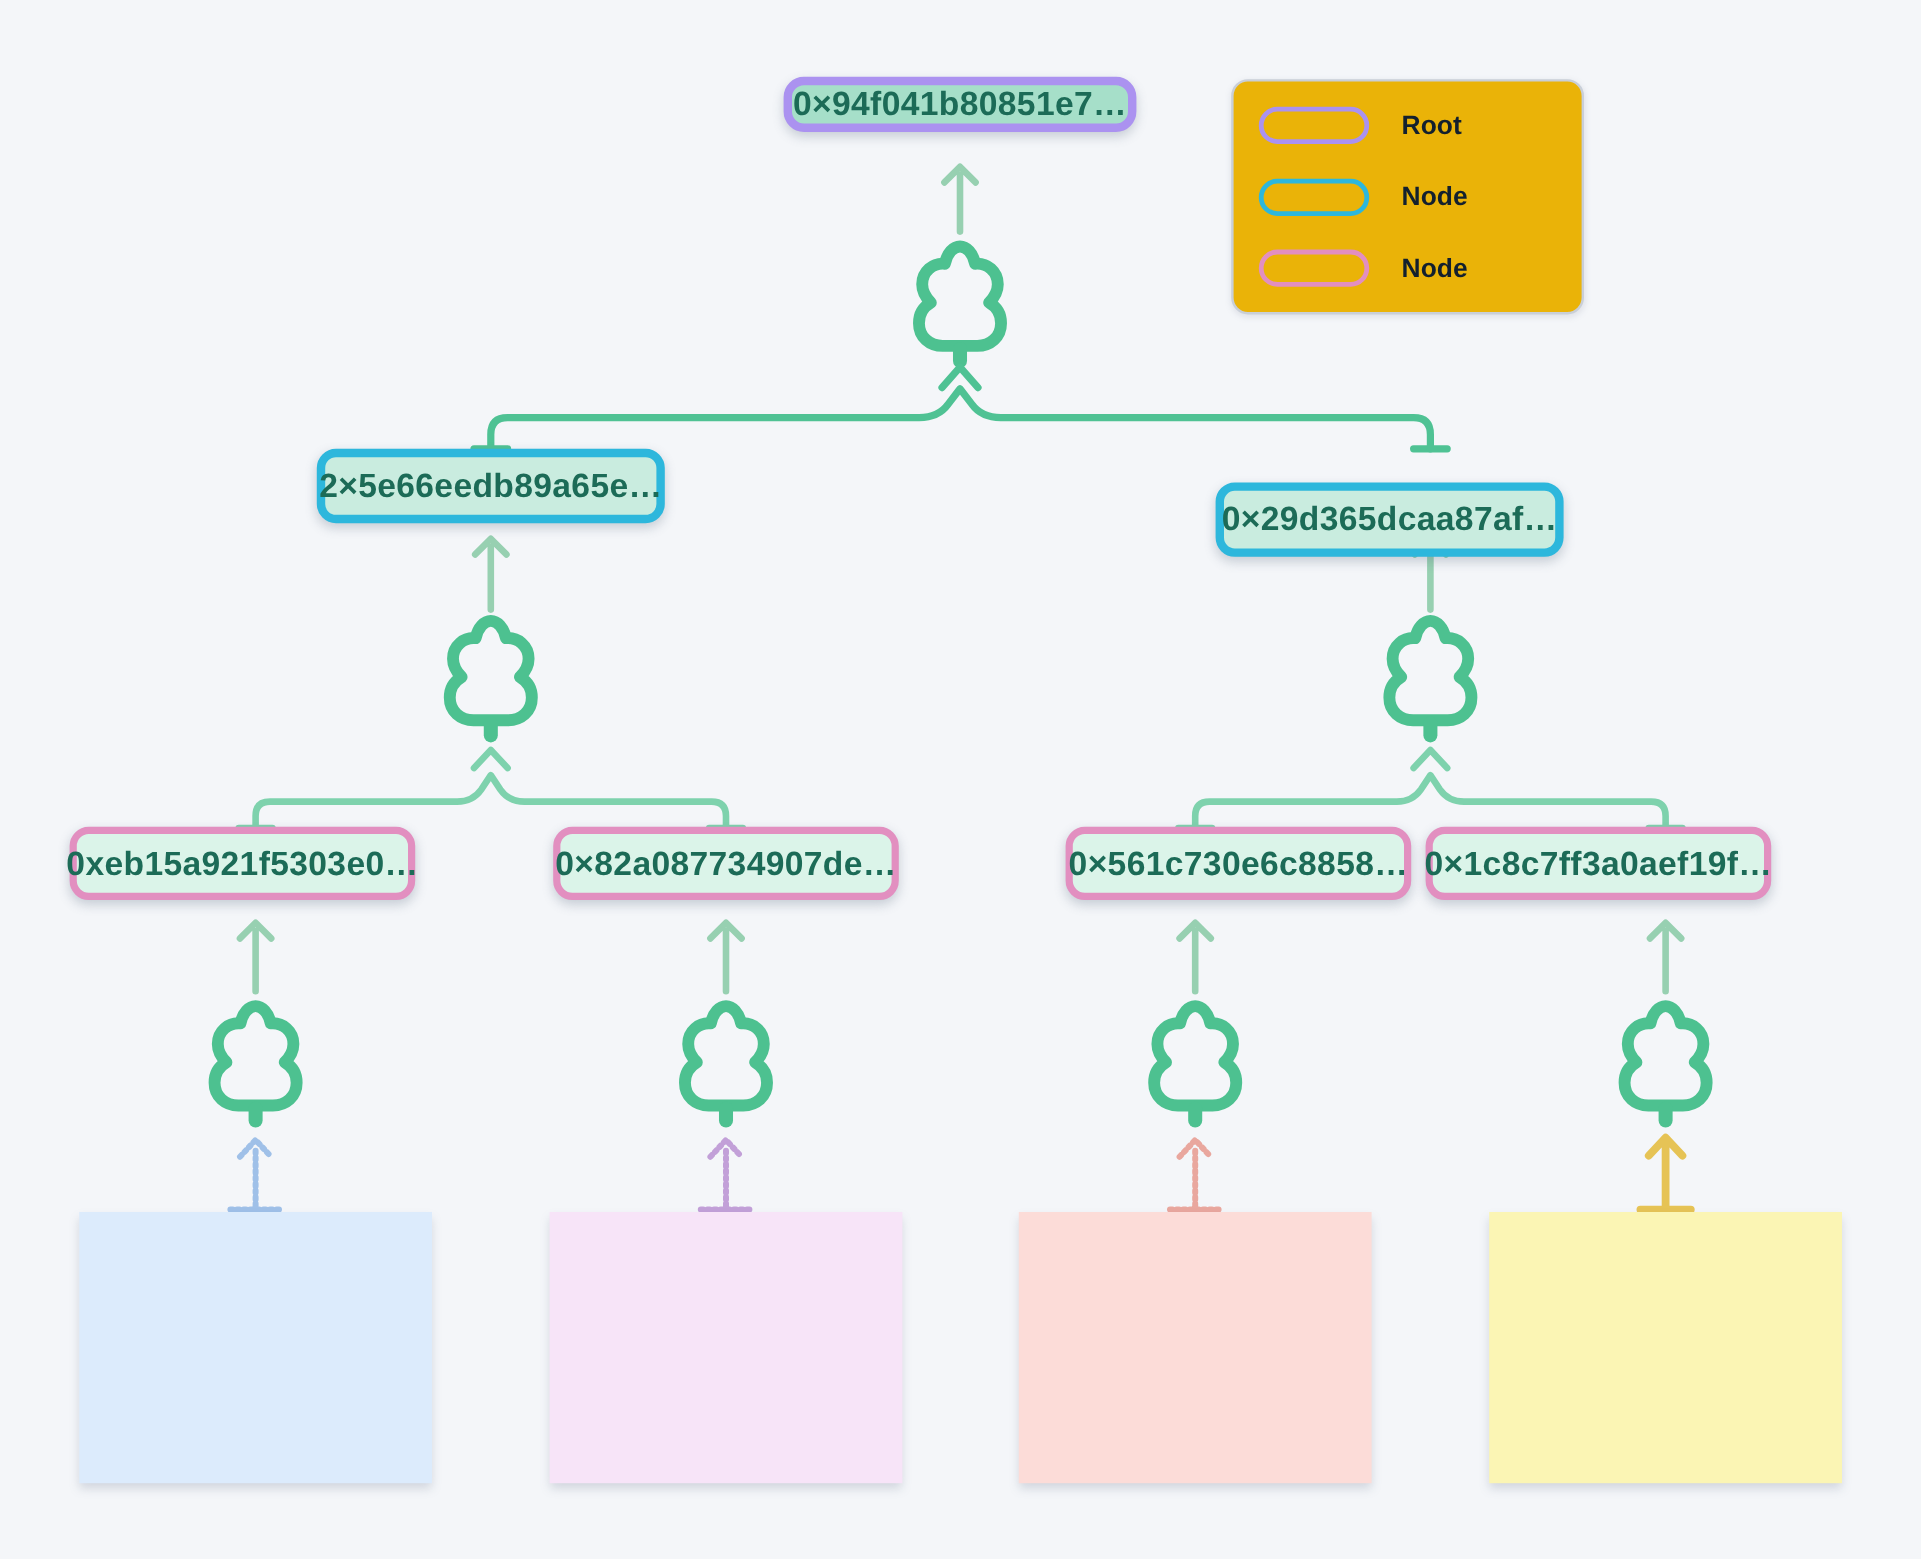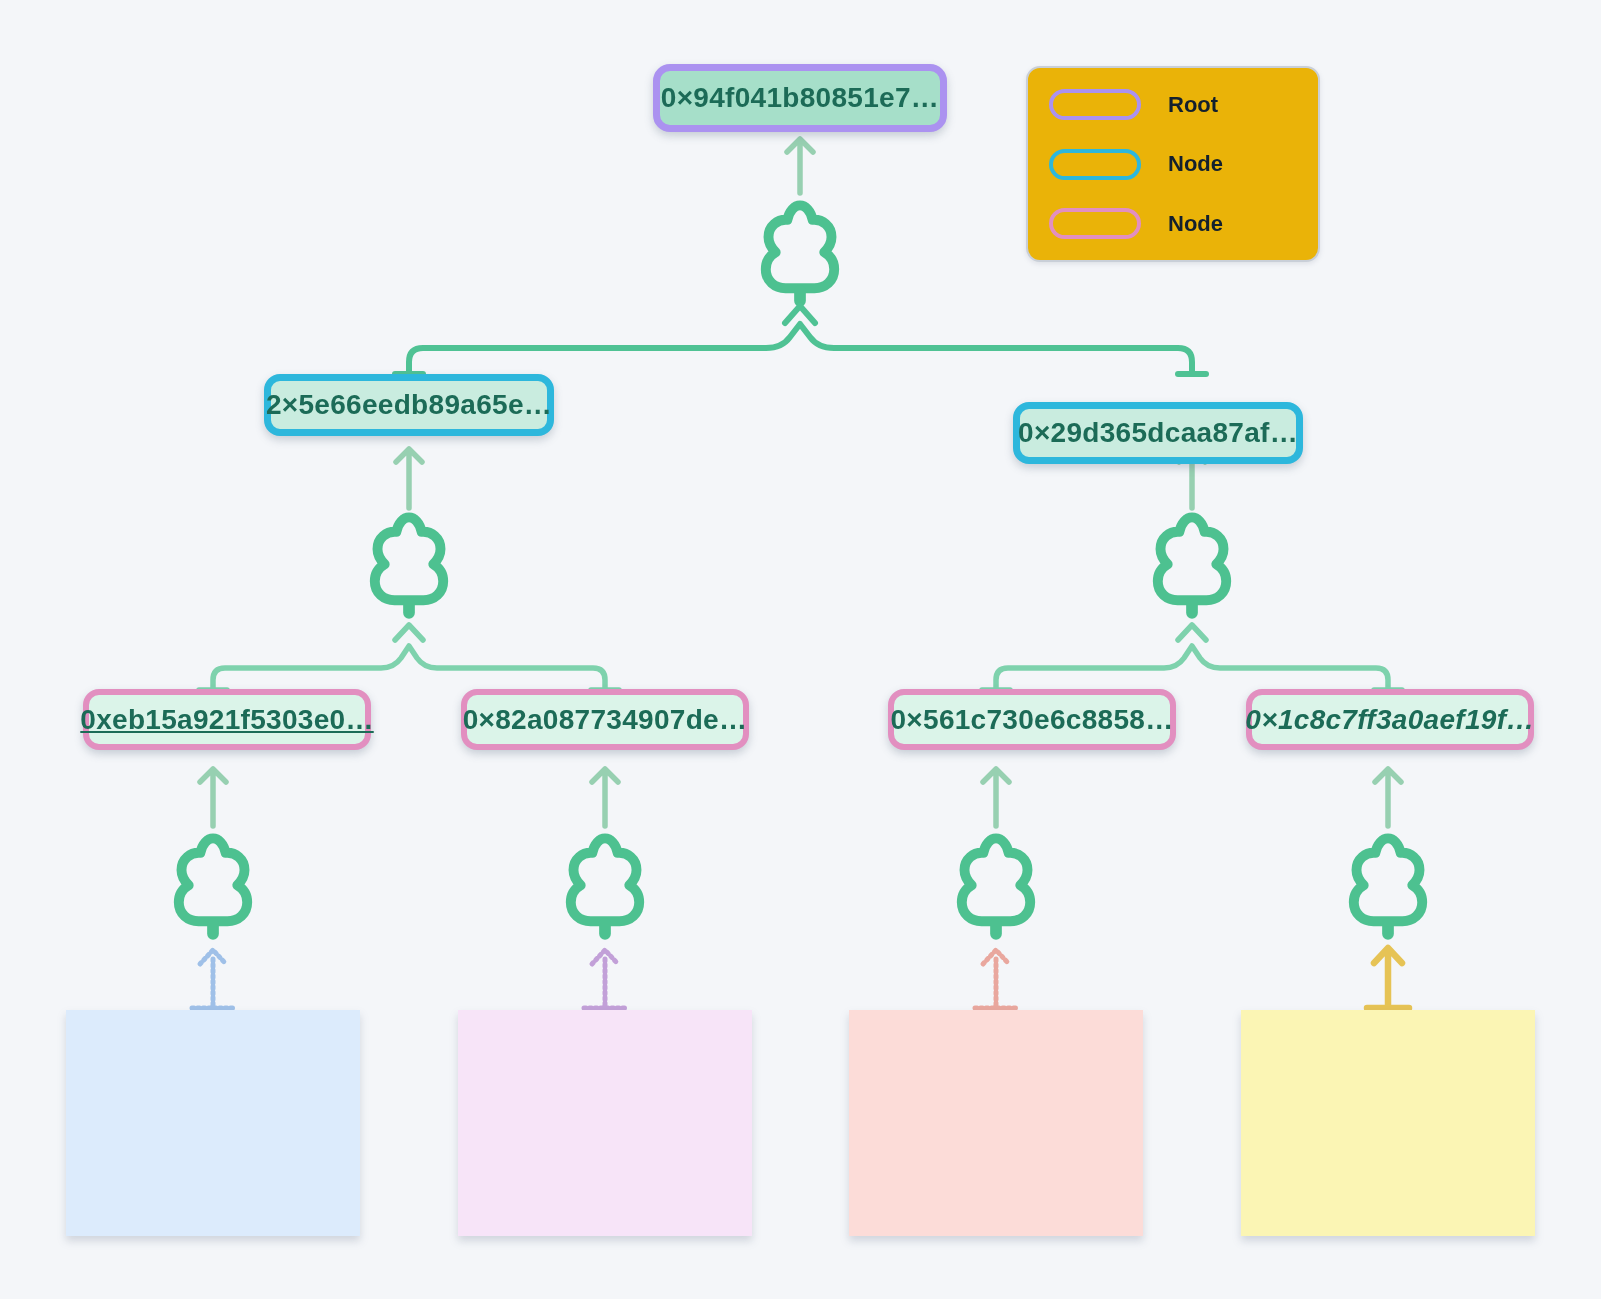--- a/index.html
+++ b/index.html
@@ -29,41 +29,41 @@
     font-weight:bold;
     font-size:28px;
     letter-spacing:.3px;
     color:#1c6b57;
     border-radius:16px;
     box-shadow:0 4px 9px rgba(96,112,134,.30);
     white-space:nowrap;
     cursor:default;
   }
   .pill-root{
-    left:653px;top:64px;width:294px;height:68px;
+    left:653px;top:64px;width:294px;height:46px;
     background:#a6dfc9;
     border:7px solid #ab92f0;
     border-radius:17px;
   }
   .pill-node{
     background:#c9ecdf;
     border:7px solid #2db7dc;
     width:290px;height:62px;top:374px;
   }
   .pill-node-left{left:264px;}
   .pill-node-right{left:1013px;margin-top:28px;}
   .pill-leaf{
     background:#dbf4e9;
     border:6px solid #e28fc0;
     width:288px;height:61px;top:689px;
   }
-  .pill-leaf-1{left:83px;text-decoration:underline;}
+  .pill-leaf-1{left:58px;}
   .pill-leaf-2{left:461px;text-align:center;}
   .pill-leaf-3{left:852px;margin-left:36px;}
-  .pill-leaf-4{left:1246px;font-style:italic;}
+  .pill-leaf-4{left:1188px;}
   
   .datablock{
     position:absolute;
     top:1010px;
     width:294px;height:226px;
     box-shadow:0 5px 8px rgba(120,130,150,.28);
   }
   .datablock-1{left:66px;background:#dcebfc;}
   .datablock-2{left:458px;background:#f7e4f8;}
   .datablock-3{left:849px;background:#fcdcd8;}

